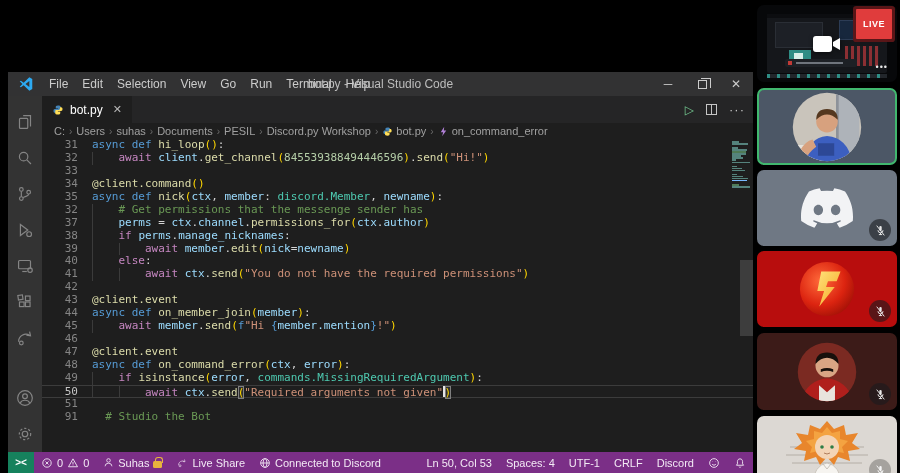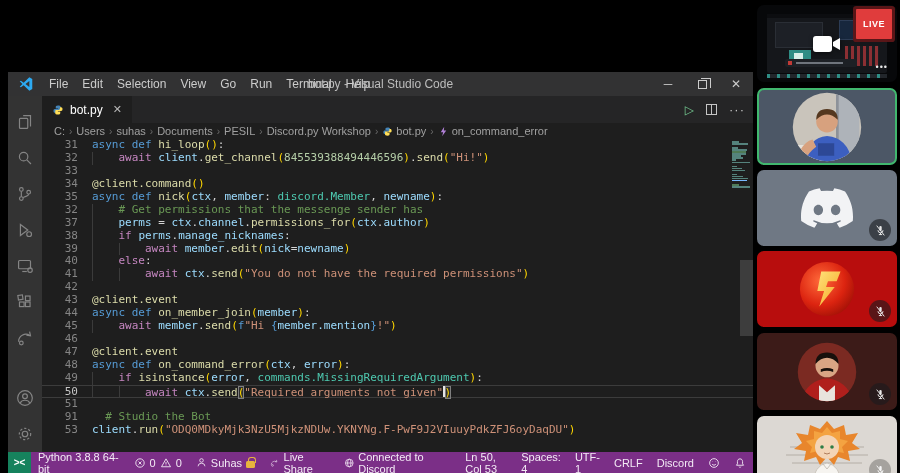--- a/index.html
+++ b/index.html
@@ -265,21 +265,20 @@
             <div class="cl"><span class="ln">43</span><span class="codetxt"><span class="tk-dc">@client.event</span></span></div>
             <div class="cl"><span class="ln">44</span><span class="codetxt"><span class="tk-kw">async</span><span class="tk-pl"> </span><span class="tk-kw">def</span><span class="tk-pl"> </span><span class="tk-fn">on_member_join</span><span class="tk-br">(</span><span class="tk-vr">member</span><span class="tk-br">)</span><span class="tk-pl">:</span></span></div>
             <div class="cl"><span class="ln">45</span><span class="codetxt"><i class="guide" style="left: 0px;"></i><span class="tk-pl">    </span><span class="tk-ct">await</span><span class="tk-pl"> </span><span class="tk-vr">member</span><span class="tk-pl">.</span><span class="tk-fn">send</span><span class="tk-br">(</span><span class="tk-kw">f</span><span class="tk-st">"Hi </span><span class="tk-kw">{</span><span class="tk-vr">member.mention</span><span class="tk-kw">}</span><span class="tk-st">!"</span><span class="tk-br">)</span></span></div>
             <div class="cl"><span class="ln">46</span><span class="codetxt"></span></div>
             <div class="cl"><span class="ln">47</span><span class="codetxt"><span class="tk-dc">@client.event</span></span></div>
             <div class="cl"><span class="ln">48</span><span class="codetxt"><span class="tk-kw">async</span><span class="tk-pl"> </span><span class="tk-kw">def</span><span class="tk-pl"> </span><span class="tk-fn">on_command_error</span><span class="tk-br">(</span><span class="tk-vr">ctx</span><span class="tk-pl">, </span><span class="tk-vr">error</span><span class="tk-br">)</span><span class="tk-pl">:</span></span></div>
             <div class="cl"><span class="ln">49</span><span class="codetxt"><i class="guide" style="left: 0px;"></i><span class="tk-pl">    </span><span class="tk-ct">if</span><span class="tk-pl"> </span><span class="tk-fn">isinstance</span><span class="tk-br">(</span><span class="tk-vr">error</span><span class="tk-pl">, </span><span class="tk-cl">commands.MissingRequiredArgument</span><span class="tk-br">)</span><span class="tk-pl">:</span></span></div>
             <div class="cl current"><span class="ln">50</span><span class="codetxt"><i class="guide" style="left: 0px;"></i><i class="guide" style="left: 26.5px;"></i><span class="tk-pl">        </span><span class="tk-ct">await</span><span class="tk-pl"> </span><span class="tk-vr">ctx</span><span class="tk-pl">.</span><span class="tk-fn">send</span><span class="tk-bm">(</span><span class="tk-st">"Required arguments not given"</span><span class="cursor"></span><span class="tk-bm">)</span></span></div>
             <div class="cl"><span class="ln">51</span><span class="codetxt"></span></div>
             <div class="cl"><span class="ln">91</span><span class="codetxt"><span class="tk-pl">  </span><span class="tk-cm"># Studio the Bot</span></span></div>
-            <div class="cl"><span class="ln">53</span><span class="codetxt"><span class="tk-vr">client</span><span class="tk-pl">.</span><span class="tk-fn">run</span><span class="tk-br">(</span><span class="tk-st">"ODQ0MDkyMjk3NzU5MjkzNDUw.YKNYNg.F-PwF9J2VIuuyPdkZFJ6oyDaqDU"</span><span class="tk-br">)</span></span></div>
           </div>
         <div class="minimap" id="minimap">
             <div class="mm-bar" style="top: 0px; width: 6.8px; background: rgb(85, 131, 125);"></div>
             <div class="mm-bar" style="top: 2.05px; width: 16.4px; background: rgb(85, 131, 125);"></div>
             <div class="mm-bar" style="top: 6.15px; width: 6.08px; background: rgb(85, 131, 125);"></div>
             <div class="mm-bar" style="top: 8.2px; width: 14.72px; background: rgb(85, 131, 125);"></div>
             <div class="mm-bar" style="top: 10.25px; width: 14px; background: rgb(79, 122, 85);"></div>
             <div class="mm-bar" style="top: 12.3px; width: 14.24px; background: rgb(85, 131, 125);"></div>
             <div class="mm-bar" style="top: 14.35px; width: 9.2px; background: rgb(85, 131, 125);"></div>
             <div class="mm-bar" style="top: 16.4px; width: 11.36px; background: rgb(85, 131, 125);"></div>
@@ -296,23 +295,20 @@
             <div class="mm-bar" style="top: 45.1px; width: 18px; background: rgb(85, 131, 125);"></div>
           </div>
         <div class="scroll-thumb"></div>
       </div>
     </div>
   </div>
 
   <div class="statusbar">
     <div class="sb-remote">&gt;&lt;</div>
     <div class="sb-item">
-      <span>Python 3.8.8 64-bit</span>
-    </div>
-    <div class="sb-item">
       <svg width="12" height="12" viewBox="0 0 16 16">
           <circle cx="8" cy="8" r="5.6"></circle>
           <path d="M6 6 L10 10 M10 6 L6 10"></path>
         </svg>
       <span>0</span>
       <svg width="12" height="12" viewBox="0 0 16 16">
           <path d="M8 2.5 L14 13 H2 Z"></path>
           <path d="M8 6.5 V10 M8 11.5 V12"></path>
         </svg>
       <span>0</span>

